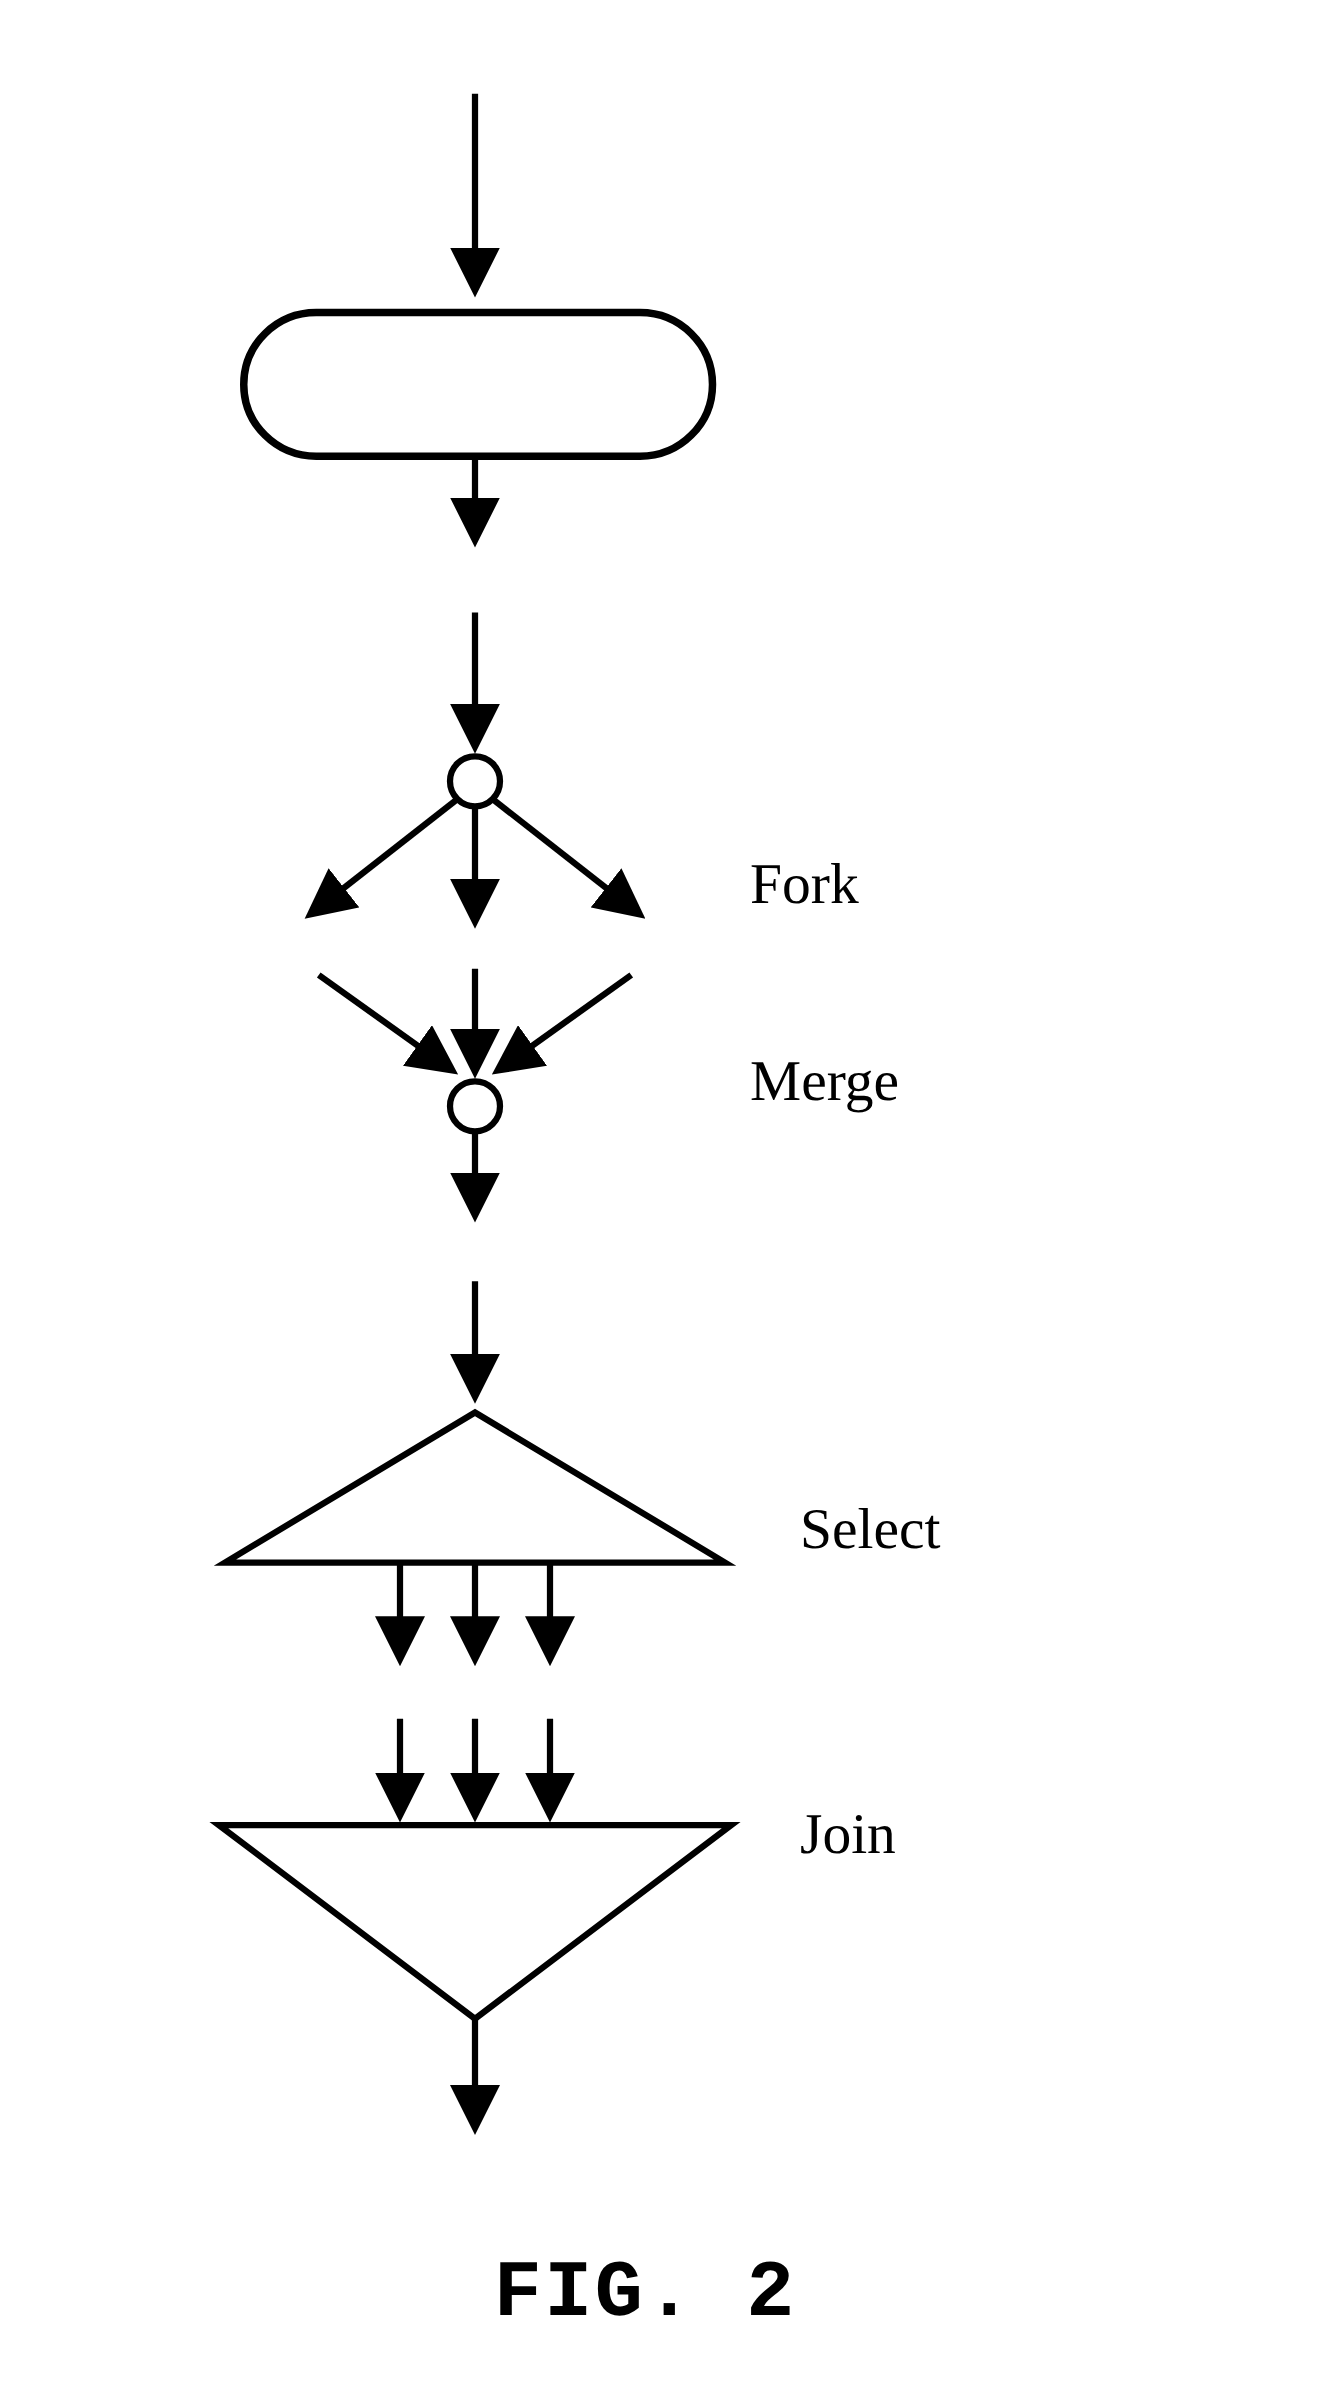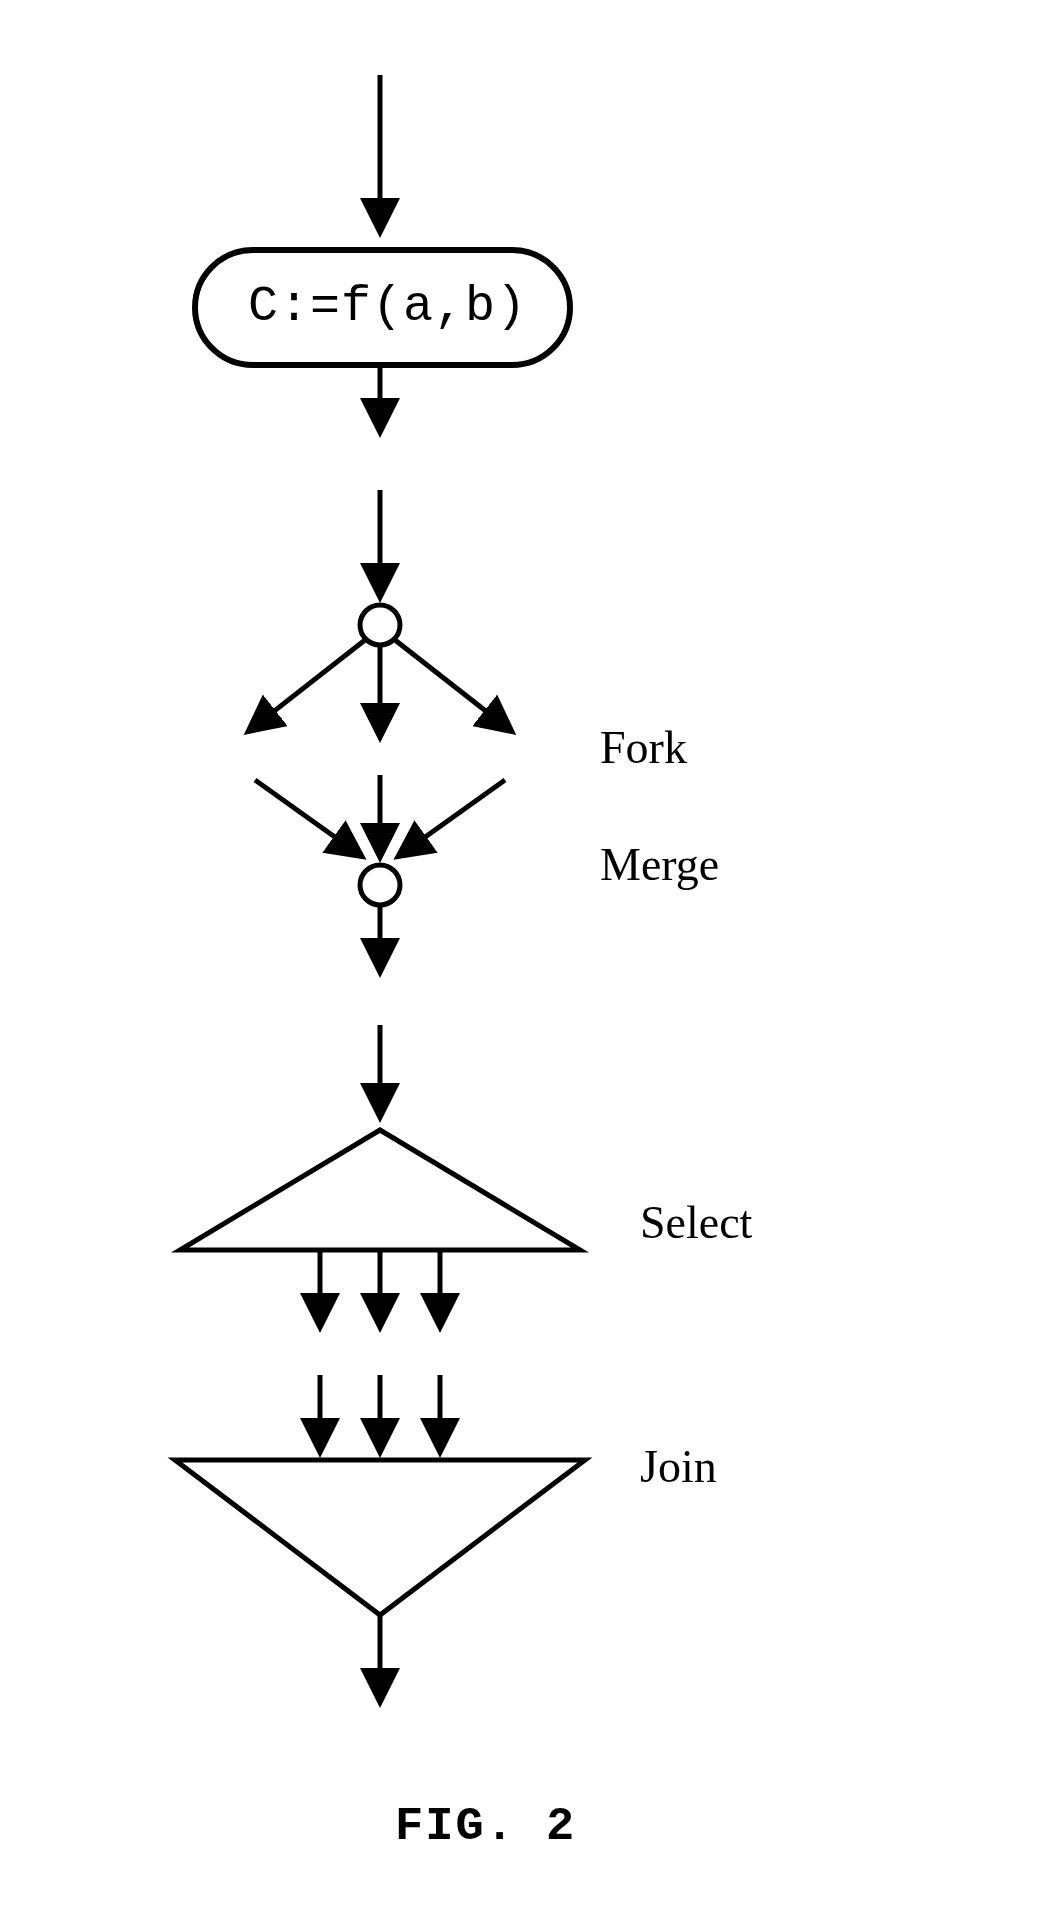--- a/index.html
+++ b/index.html
@@ -28,21 +28,21 @@
   .action-text {
     position: absolute;
     font-size: 50px;
     font-family: "Courier New", monospace;
     color: #000;
     white-space: nowrap;
     letter-spacing: 1px;
   }
   .fig-caption {
     position: absolute;
-    font-size: 47px;
+    font-size: 64px;
     font-family: "Courier New", monospace;
     font-weight: bold;
     color: #000;
     letter-spacing: 2px;
   }
 </style>
 </head>
 <body>
 <div class="canvas">
 
@@ -85,20 +85,19 @@
 
   <line x1="320" y1="1375" x2="320" y2="1450" stroke="#000" stroke-width="5" marker-end="url(#arrow)"></line>
   <line x1="380" y1="1375" x2="380" y2="1450" stroke="#000" stroke-width="5" marker-end="url(#arrow)"></line>
   <line x1="440" y1="1375" x2="440" y2="1450" stroke="#000" stroke-width="5" marker-end="url(#arrow)"></line>
 
   <polygon points="175,1460 585,1460 380,1615" fill="#fff" stroke="#000" stroke-width="5"></polygon>
 
   <line x1="380" y1="1615" x2="380" y2="1700" stroke="#000" stroke-width="5" marker-end="url(#arrow)"></line>
 </svg>
 
-<div class="action-text" style="left:248px; top:278px;">C:=f(a,b)</div>
-<div class="label" style="left:600px; top:680px;margin-top:41px;">Fork</div>
+<div class="label" style="left:600px; top:680px;">Fork</div>
 <div class="label" style="left:600px; top:838px;">Merge</div>
 <div class="label" style="left:640px; top:1196px;">Select</div>
 <div class="label" style="left:640px; top:1440px;">Join</div>
 <div class="fig-caption" style="left:395px; top:1800px;">FIG. 2</div>
 
 </div>
 
 </body></html>

